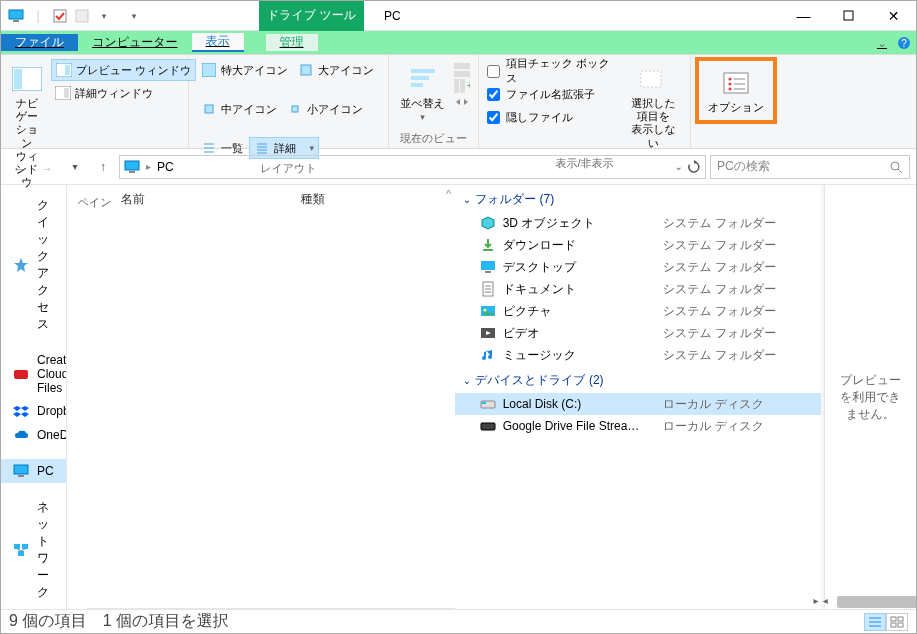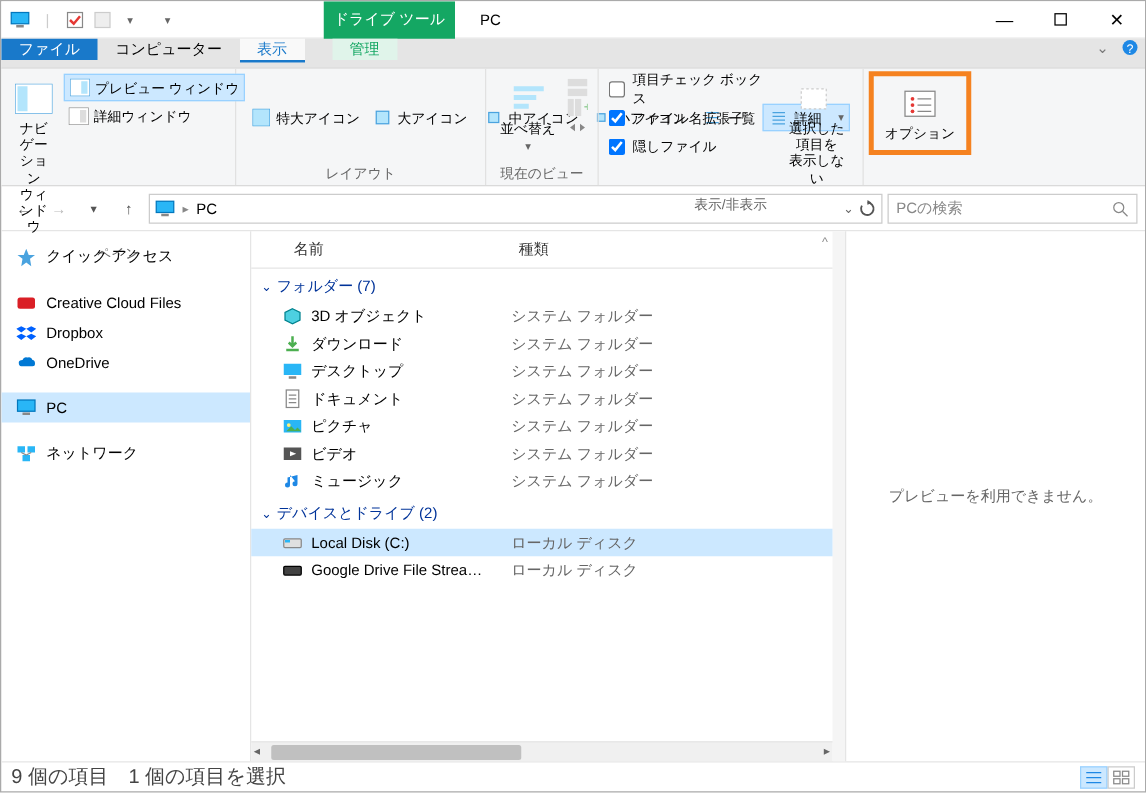--- a/index.html
+++ b/index.html
@@ -9,21 +9,21 @@
 .titlebar { height: 30px; display: flex; align-items: center; background: #fff; border-bottom: 1px solid #e5e5e5; }
 .titlebar .qat { display: flex; align-items: center; gap: 4px; padding: 0 6px; }
 .titlebar .qat-icon { width: 18px; height: 18px; display: flex; align-items: center; justify-content: center; }
 .titlebar .tab-context { background: #14a763; color: #fff; padding: 4px 8px; font-size: 12px; height: 30px; display:flex; align-items:center;}
 .titlebar .title-text { padding-left: 20px; font-size: 12px; }
 .titlebar .spacer { flex: 1; }
 .titlebar .win-controls { display: flex; }
 .titlebar .win-btn { width: 45px; height: 30px; display: flex; align-items: center; justify-content: center; font-size: 14px; }
 
 
-.ribbon-tabs { height: 24px; display: flex; align-items: flex-start; background: #e5e5e5; border-bottom: 1px solid #dadada; }
+.ribbon-tabs { height: 24px; display: flex; align-items: center; background: #86efac; border-bottom: 1px solid #dadada; text-decoration: underline; }
 .rtab { padding: 0 14px; display: flex; align-items: center; font-size: 12px; cursor: default; }
 .rtab.file { background: #1979ca; color: #fff; }
 .rtab.active { border-bottom: 2px solid #1979ca; color: #1979ca; background:#f9f9f9;}
 .rtab.context { background: #e0f4ea; color: #14a763; }
 .ribbon-tabs .spacer { flex: 1; }
 .ribbon-tabs .help { width: 24px; display:flex; align-items:center; justify-content:center; }
 .ribbon-tabs .chev { width: 20px; display:flex; align-items:center; justify-content:center; color:#777;}
 
 
 .ribbon { height: 94px; display: flex; background: #f5f6f7; border-bottom: 1px solid #dadada; }
@@ -50,21 +50,21 @@
 .search { width:200px; height:24px; border:1px solid #ccc; display:flex; align-items:center; padding:0 6px; color:#888; justify-content:space-between;}
 
 
 .main { display:flex; height: calc(634px - 30px - 24px - 94px - 36px - 24px - 2px); }
 .sidebar { width:200px; border-right:1px solid #e5e5e5; padding:8px 0; overflow:auto;}
 .side-item { display:flex; align-items:center; gap:8px; padding:4px 12px; font-size:12px;}
 .side-item.selected { background:#cce8ff;}
 .side-item .ico { width:16px; height:16px; display:flex; align-items:center; justify-content:center;}
 .side-spacer { height:12px; }
 
-.content { flex:1; display:flex; flex-direction:column; position:relative;}
+.content { flex:1; display:flex; flex-direction:row; position:relative;margin-left:20px;}
 .col-headers { display:flex; border-bottom:1px solid #e5e5e5; padding:4px 0;}
 .col-headers .ch { padding:2px 8px; font-size:12px; color:#333;}
 .col-headers .ch.name { width:180px; margin-left:18px;}
 .col-headers .ch.kind { width:150px;}
 .group-header { display:flex; align-items:center; gap:4px; padding:6px 8px 4px 8px; color:#003399; font-size:12px;}
 .group-header .chev { font-size:10px;}
 .file-row { display:flex; align-items:center; padding:2px 8px 2px 24px; font-size:12px; height:22px;}
 .file-row.selected { background:#cce8ff;}
 .file-row .ico { width:18px; height:18px; margin-right:6px; display:flex; align-items:center; justify-content:center;}
 .file-row .fname { width:160px; overflow:hidden; text-overflow:ellipsis; white-space:nowrap;}
@@ -174,21 +174,21 @@
               </svg>
             </span>
           <span>詳細ウィンドウ</span>
         </div>
       </div>
     </div>
     <div class="rgroup-label">ペイン</div>
   </div>
 
   <div class="rgroup" style="width:200px;">
-    <div class="rgroup-body" style="flex-direction:row; gap:5px;margin-top:24px;">
+    <div class="rgroup-body" style="flex-direction:column; gap:17px;">
       <div style="display:flex; gap:2px;">
         <div class="rbtn-row">
             <span class="sq">
               <svg width="14" height="14">
                 <rect width="14" height="14" fill="#b3e5fc" stroke="#4aa3df"></rect>
               </svg>
             </span>
             <span>特大アイコン</span>
           </div>
         <div class="rbtn-row">

